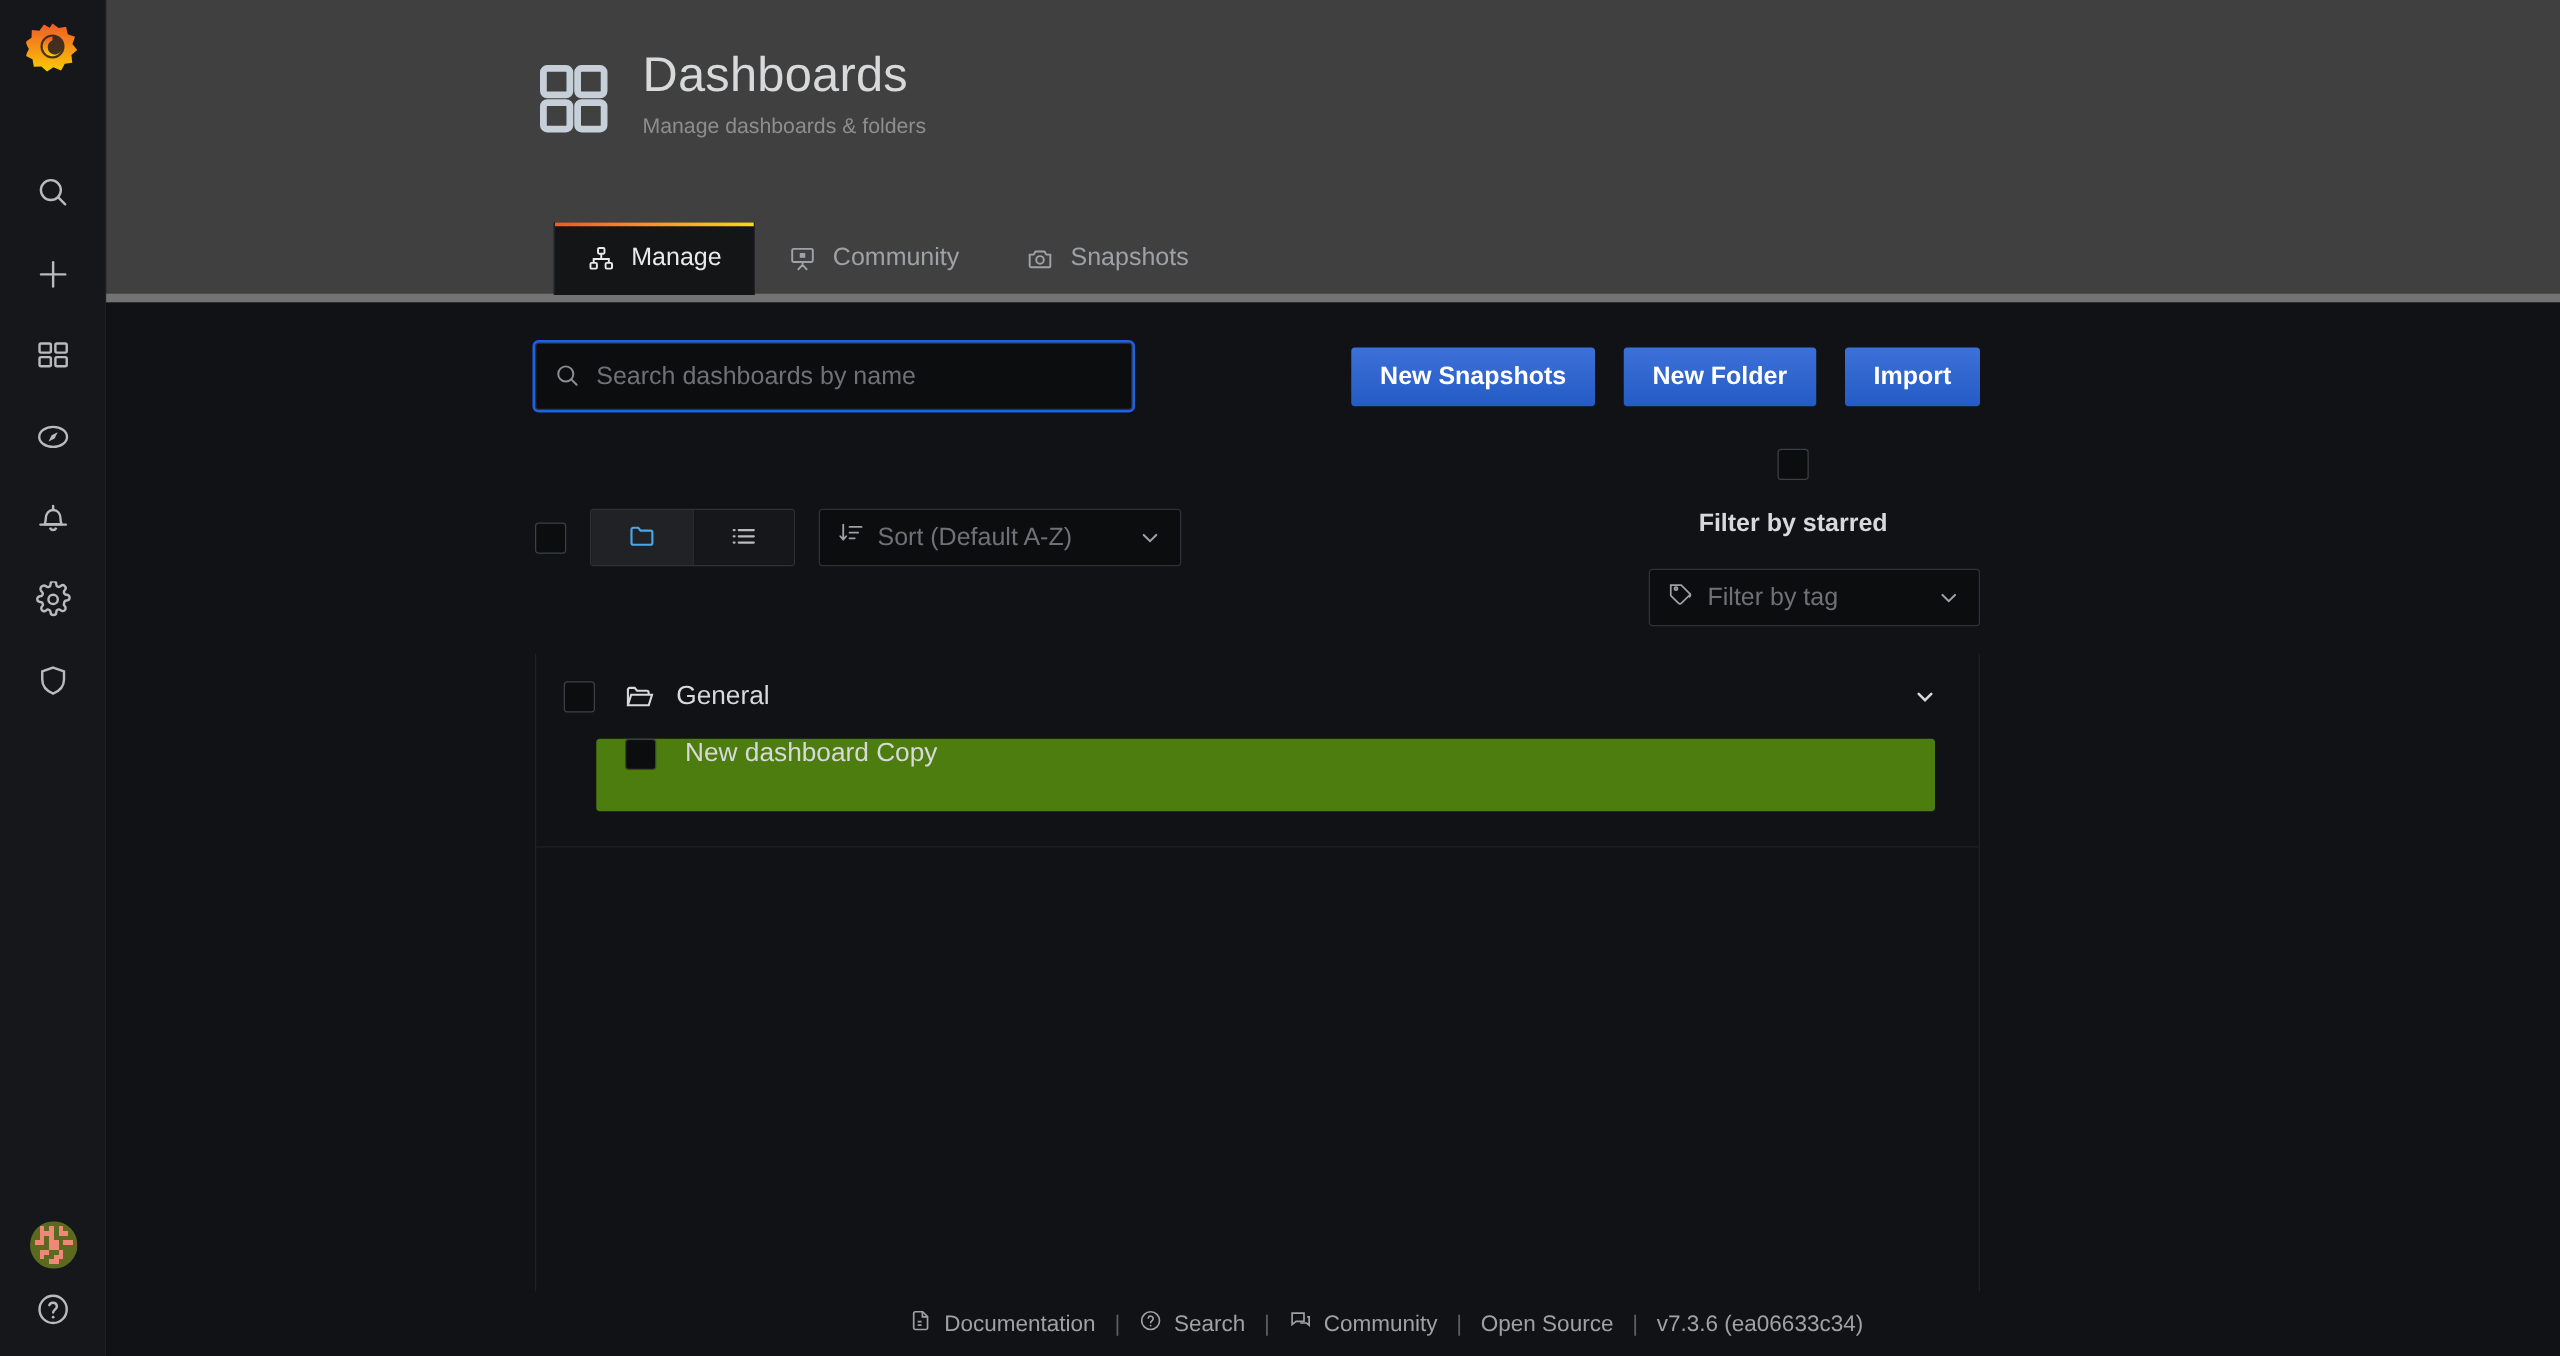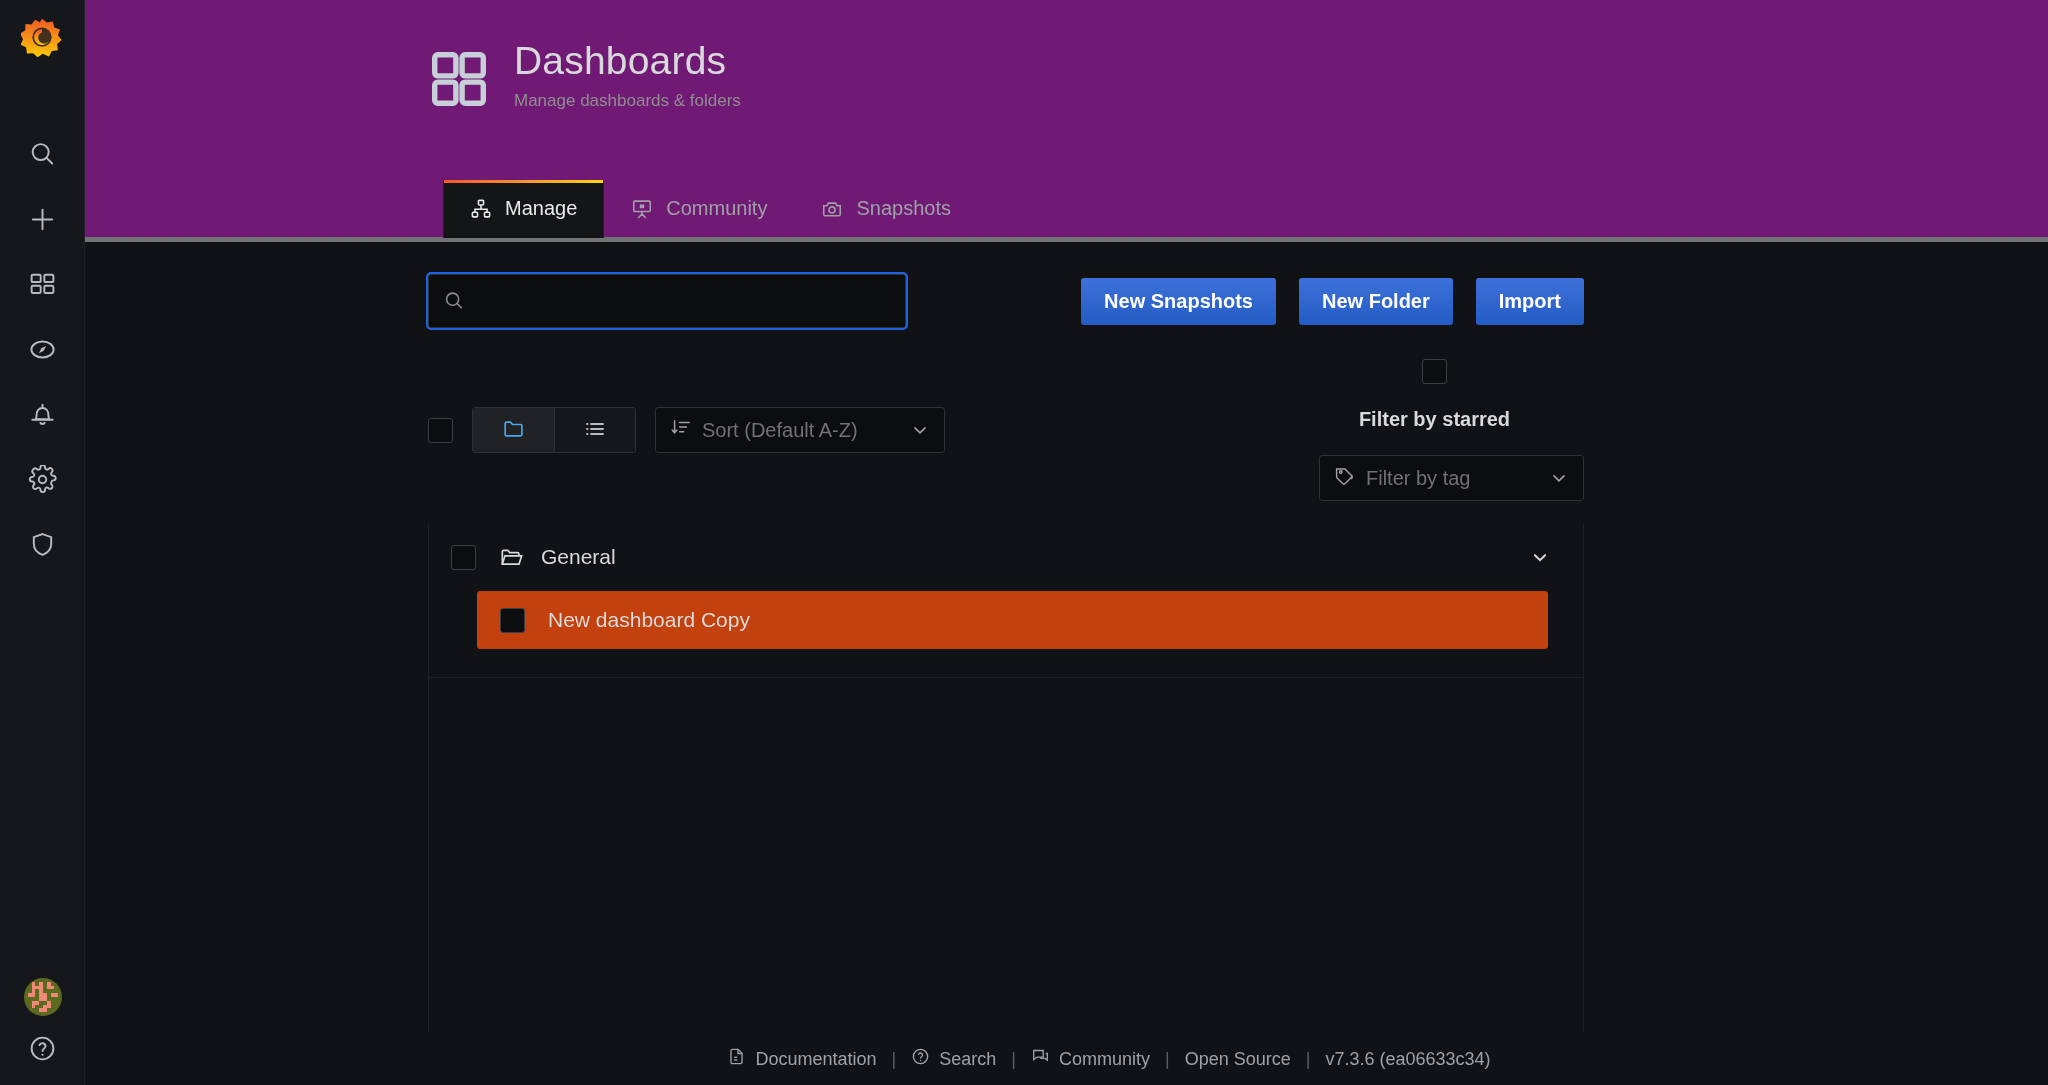--- a/index.html
+++ b/index.html
@@ -82,22 +82,22 @@
     height: 1085px;
     background: #111215;
     display: flex;
     flex-direction: column;
     position: relative;
     min-width: 0;
   }
 
   
   .page-header {
-    background: #701a75;
-    border-bottom: 5px solid #737373;
+    background: #404040;
+    border-bottom: 7px solid #737373;
     padding: 0;
     height: 242px;
     flex: 0 0 242px;
     position: relative;
   }
   .ph-inner {
     padding-left: 343px;
     padding-top: 40px;
   }
   .ph-title-row {
@@ -320,26 +320,26 @@
   .folder-row .f-icon { display: flex; margin-right: 17px; }
   .folder-row .f-name {
     font-size: 21px;
     color: #d8d9da;
     flex: 1;
   }
   .folder-row .f-chev { display: flex; }
 
   .dash-row {
     display: flex;
-    align-items: center;
+    align-items: flex-start;
     height: 58px;
     margin: 0 35px 0 48px;
     padding-left: 23px;
     border-radius: 3px;
-    background: #c2410c;
+    background: #4d7c0f;
     cursor: pointer;
   }
   .dash-row .cb { margin-right: 23px; }
   .dash-row .d-name {
     font-size: 21px;
     color: #d8d9da;
   }
 
   
   .footer {
@@ -560,20 +560,21 @@
 
         <div class="search-row">
 
           <div class="search-box">
             <span class="s-icon">
               <svg width="22" height="22" viewBox="0 0 24 24" fill="none" stroke="#8b8f94" stroke-width="1.7">
                 <circle cx="10.5" cy="10" r="6.6"></circle>
                 <line x1="15.4" y1="14.8" x2="20" y2="19.4" stroke-linecap="round"></line>
               </svg>
             </span>
+            <input type="text" value="" placeholder="Search dashboards by name" style="">
           </div>
 
           <div class="actions">
             <button class="btn-primary">New Snapshots</button>
             <button class="btn-primary">New Folder</button>
             <button class="btn-primary">Import</button>
           </div>
         </div>
 
         <div class="filter-row">

